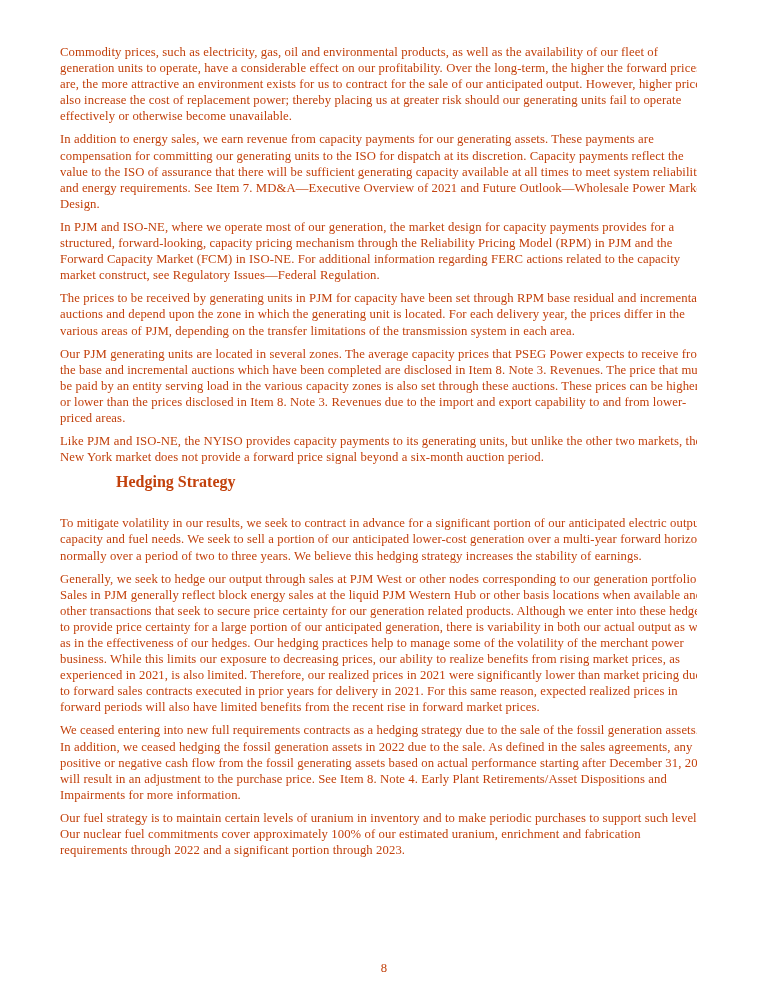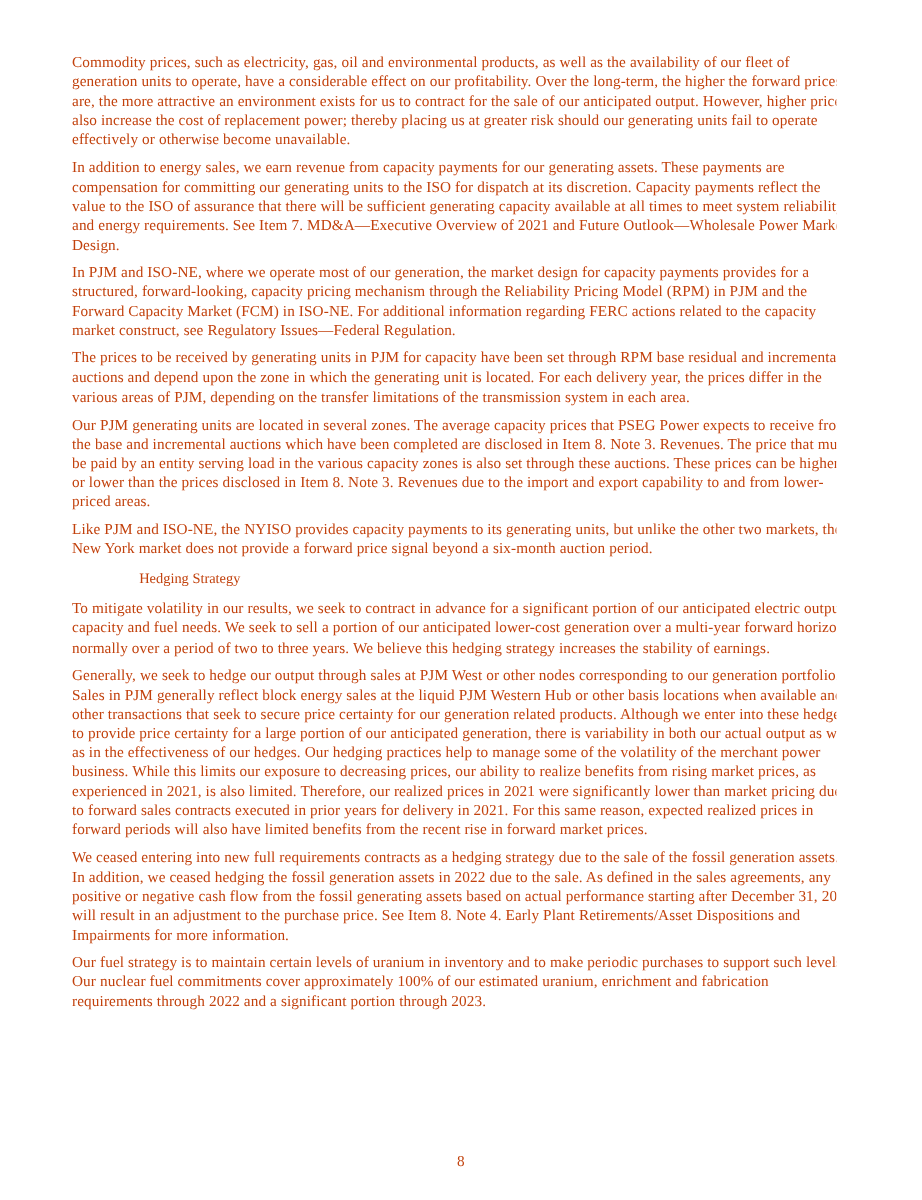--- a/index.html
+++ b/index.html
@@ -24,23 +24,23 @@
     width: 651px;
     font-size: 12.7px;
     line-height: 16.1px;
     text-align: left;
   }
   .para {
     margin: 0 0 7px 0;
     letter-spacing: 0.1px;
   }
   .heading {
-    font-size: 12px;
-    font-weight: normal;
-    margin: 9px 0 9px 56px;
+    font-size: 16px;
+    font-weight: bold;
+    margin: 9px 0 25px 56px;
     line-height: 16.1px;
   }
   .page-number {
     position: absolute;
     bottom: 24px;
     left: 0;
     width: 768px;
     text-align: center;
     font-size: 12.7px;
   }

